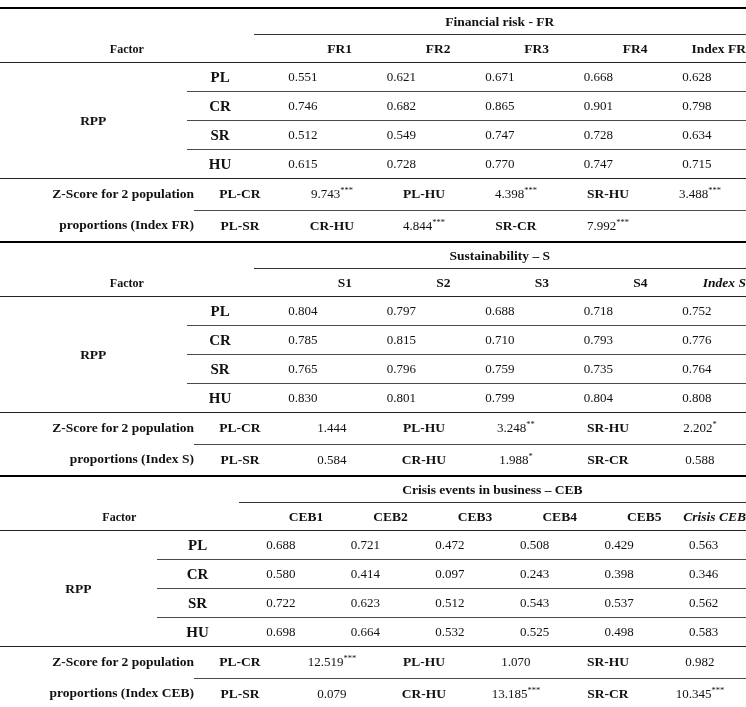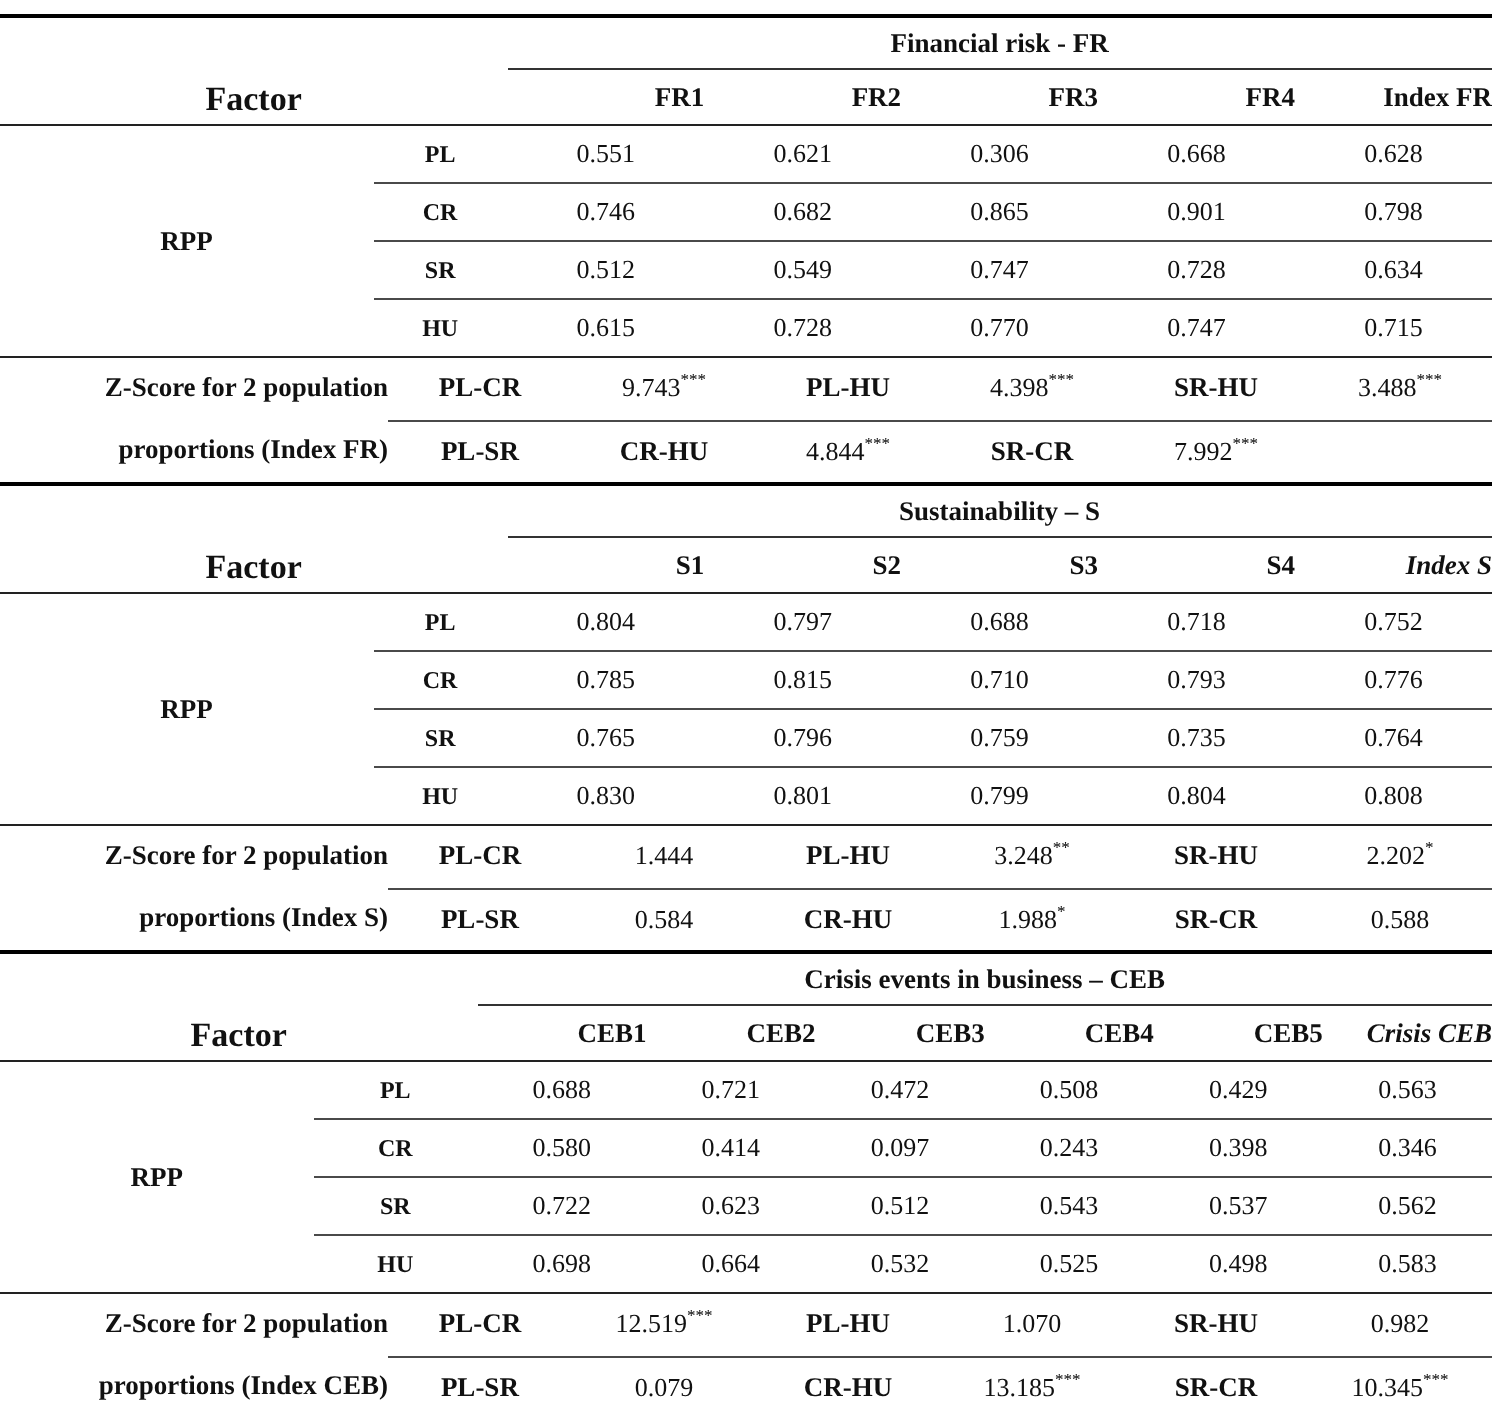--- a/index.html
+++ b/index.html
@@ -4,38 +4,38 @@
 <style>
   html,body{margin:0;padding:0;background:#fff;}
   body{width:746px;font-family:"Liberation Serif",serif;color:#111;-webkit-font-smoothing:antialiased;}
   .page{padding-top:7px;width:746px;}
   section{border-bottom:2.2px solid #000;}
   section.first{border-top:2.2px solid #000;}
 
   .shead{display:grid;border-bottom:1.8px solid #222;}
   .c5 .shead{grid-template-columns:34% 66%;}
   .c6 .shead{grid-template-columns:32% 68%;}
-  .factor{display:flex;align-items:center;justify-content:center;font-weight:bold;font-size:17px;margin-top:28px;}
+  .factor{display:flex;align-items:center;justify-content:center;font-weight:bold;font-size:12px;margin-top:28px;}
   .dtitle{height:25px;line-height:25px;text-align:center;font-weight:bold;font-size:13.5px;border-bottom:1.3px solid #333;}
   .subs{display:grid;}
   .c5 .subs{grid-template-columns:repeat(5,1fr);}
   .c6 .subs{grid-template-columns:repeat(6,1fr);}
   .subs span{height:27px;line-height:27px;text-align:right;font-weight:bold;font-size:13.5px;}
   .it{font-style:italic;}
 
   .sbody{display:grid;}
   .c5 .sbody{grid-template-columns:25% 75%;}
   .c6 .sbody{grid-template-columns:21% 79%;}
   .rpp{display:flex;align-items:center;justify-content:center;font-weight:bold;font-size:13.5px;}
   .crow{display:grid;border-bottom:1px solid #4a4a4a;}
   .crow:last-child{border-bottom:none;}
   .c5 .crow{grid-template-columns:12% repeat(5,1fr);}
   .c6 .crow{grid-template-columns:13.9% repeat(6,1fr);}
   .crow span{height:28px;line-height:28px;text-align:center;font-size:13px;}
-  .crow .code{font-weight:bold;font-size:12px;}
+  .crow .code{font-weight:bold;font-size:15px;}
 
   .zwrap{display:grid;grid-template-columns:26% 74%;border-top:1.8px solid #222;}
   .zlabel div{height:30.5px;line-height:30.5px;text-align:right;font-weight:bold;font-size:13.5px;}
   .zrow{display:grid;grid-template-columns:repeat(6,1fr);}
   .zrow:first-child{border-bottom:1px solid #4a4a4a;}
   .zrow span{height:30.5px;line-height:30.5px;text-align:center;font-size:13px;}
   .zrow .zp{font-weight:bold;font-size:13.5px;}
   sup{font-size:8.5px;line-height:0;}
 </style>
 </head>
@@ -57,21 +57,21 @@
         </div>
       </div>
     </div>
     <div class="sbody">
       <div class="rpp">RPP</div>
       <div>
         <div class="crow">
           <span class="code">PL</span>
           <span>0.551</span>
           <span>0.621</span>
-          <span>0.306</span>
+          <span>0.671</span>
           <span>0.668</span>
           <span>0.628</span>
         </div>
         <div class="crow">
           <span class="code">CR</span>
           <span>0.746</span>
           <span>0.682</span>
           <span>0.865</span>
           <span>0.901</span>
           <span>0.798</span>

